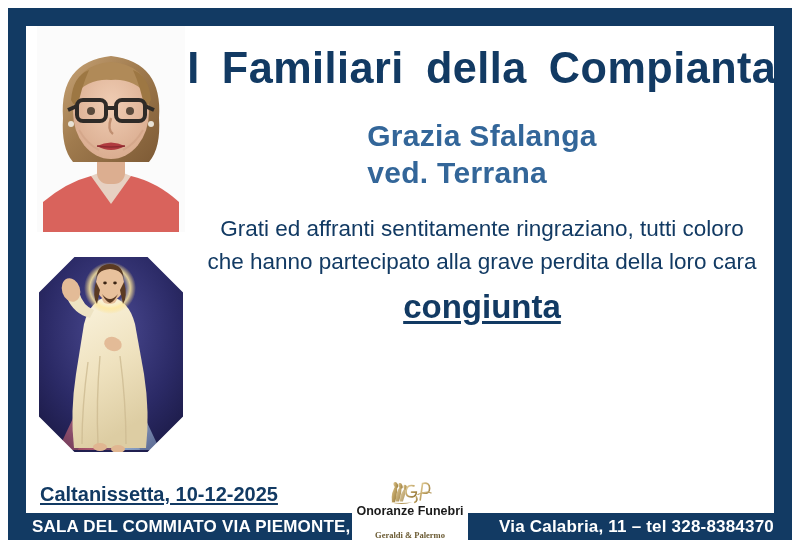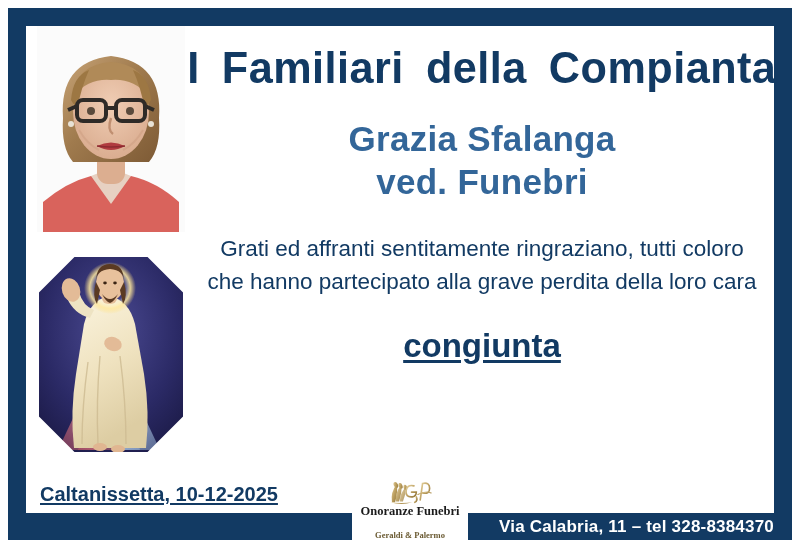--- a/index.html
+++ b/index.html
@@ -64,41 +64,40 @@
     color:#123A63;
     letter-spacing:.5px;
     word-spacing:10px;
     white-space:nowrap;
     font-stretch:condensed;
     transform: scaleX(0.96);
   }
 
   .deceased {
     margin-top:24px;
-    text-align:center;
     color:#336699;
     font-weight:bold;
-    font-size:35px;
+    font-size:30px;
     line-height:1.22;
     letter-spacing:.3px;
   }
   .deceased .ln { display:block; white-space:nowrap; }
 
   .message {
-    margin-top:30px;
+    margin-top:22px;
     text-align:center;
     color:#123A63;
     font-size:22.5px;
     line-height:1.45;
     letter-spacing:0px;
   }
   .message .ln { display:block; white-space:nowrap; }
 
   .keyword {
-    margin-top:28px;
+    margin-top:10px;
     font-size:33px;
     font-weight:bold;
     color:#123A63;
     text-decoration:underline;
     text-underline-offset:3px;
     text-decoration-thickness:3px;
   }
 
   .place-date {
     position:absolute;
@@ -115,21 +114,21 @@
 
   
   .logo {
     position:absolute; left:354px; top:478px;
     width:112px; height:62px;
     display:flex; flex-direction:column; align-items:center; justify-content:flex-end;
     overflow:hidden;
   }
   .logo-mark { width:62px; height:34px; display:block; }
   .logo-name {
-    font-family:Liberation Serif, serif;
+    font-family:Liberation Sans, sans-serif;
     font-weight:bold;
     font-size:12.5px;
     color:#1b1b1b;
     line-height:1.05;
     white-space:nowrap;
   }
   .logo-sub {
     font-family:"Liberation Serif", serif;
     font-weight:bold;
     font-size:8.5px;
@@ -273,33 +272,36 @@
       </g>
       <polygon points="40,4 114,4 150,40 150,165 114,201 40,201 4,165 4,40" fill="none" stroke="#ffffff" stroke-width="2"></polygon>
     </svg>
   </div>
 
   <div class="content">
     <div class="title">I Familiari  della  Compianta</div>
 
     <div class="deceased">
       <span class="ln">Grazia Sfalanga</span>
-      <span class="ln">ved. Funebri</span>
+      <span class="ln">ved. Terrana</span>
     </div>
 
     <div class="message">
       <span class="ln">Grati ed affranti sentitamente ringraziano, tutti coloro</span>
       <span class="ln">che hanno partecipato alla grave perdita della loro cara</span>
     </div>
 
     <div class="keyword">congiunta</div>
 
     <div class="place-date">Caltanissetta, 10-12-2025</div>
   </div>
 
+  <div class="bar-text bar-left">
+    <span>SALA DEL COMMIATO VIA PIEMONTE, 16</span>
+  </div>
   <div class="bar-text bar-right">
     <span>Via Calabria, 11 – tel 328-8384370</span>
   </div>
 
   <div class="logo">
     <svg class="logo-mark" viewBox="0 0 62 34">
       <defs>
         <linearGradient id="goldG" x1="0" y1="0" x2="1" y2="1">
           <stop offset="0%" stop-color="#e6d3a0"></stop>
           <stop offset="50%" stop-color="#bda061"></stop>

